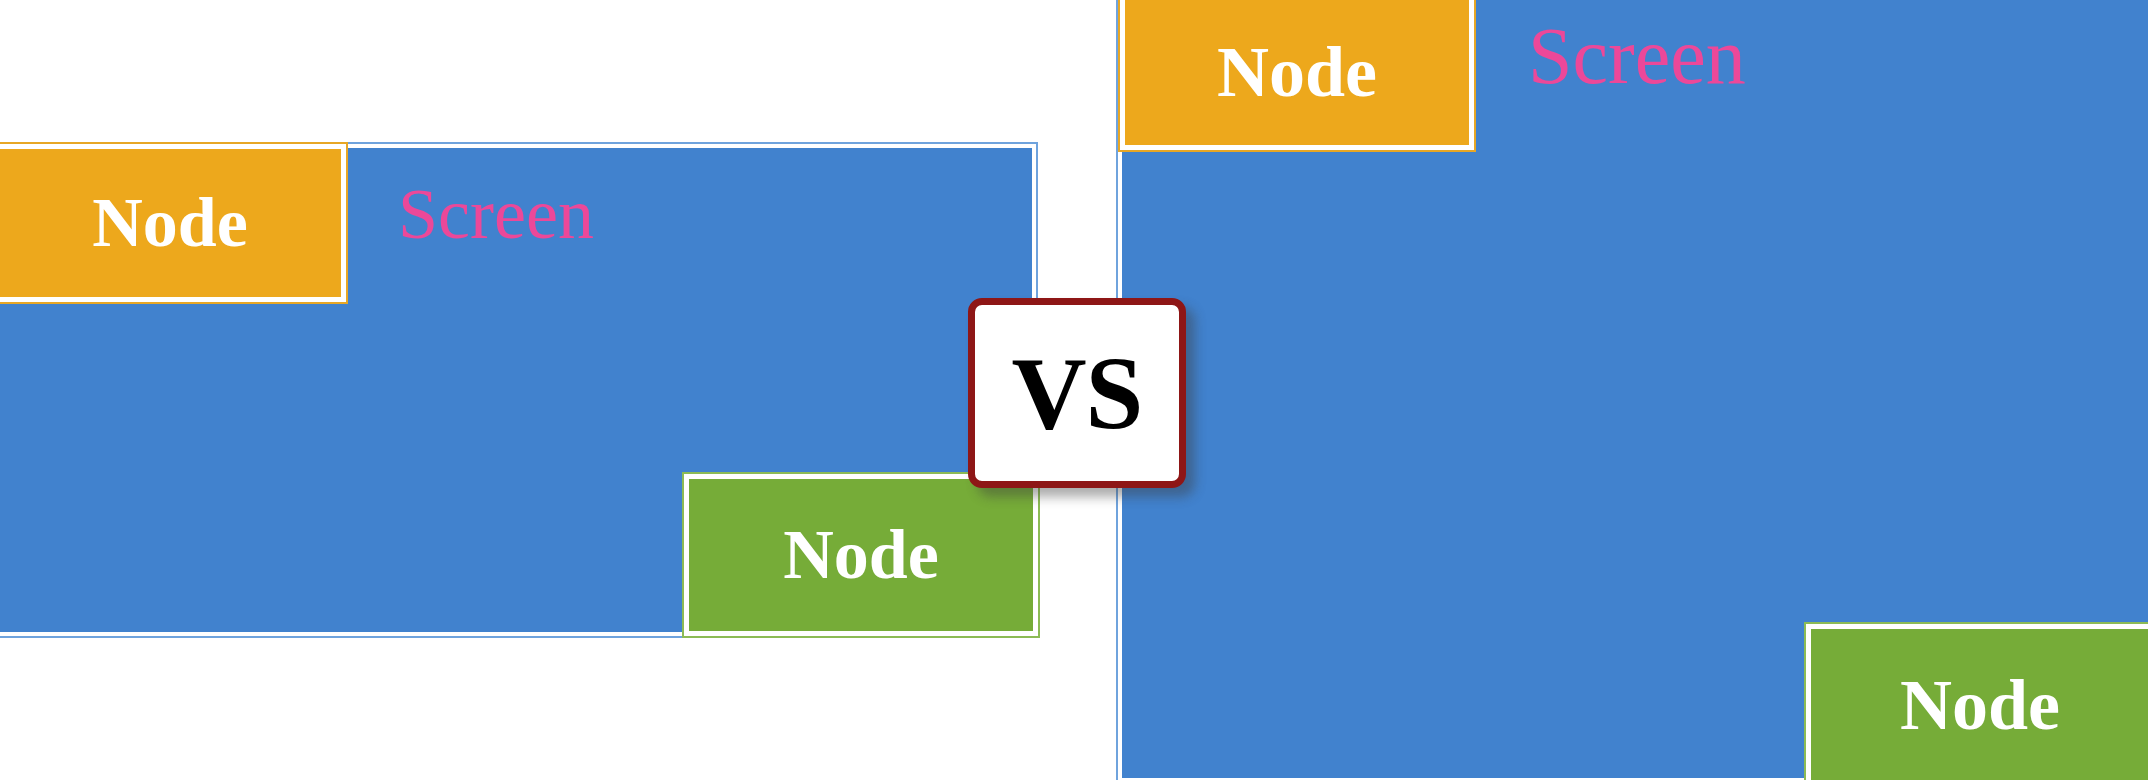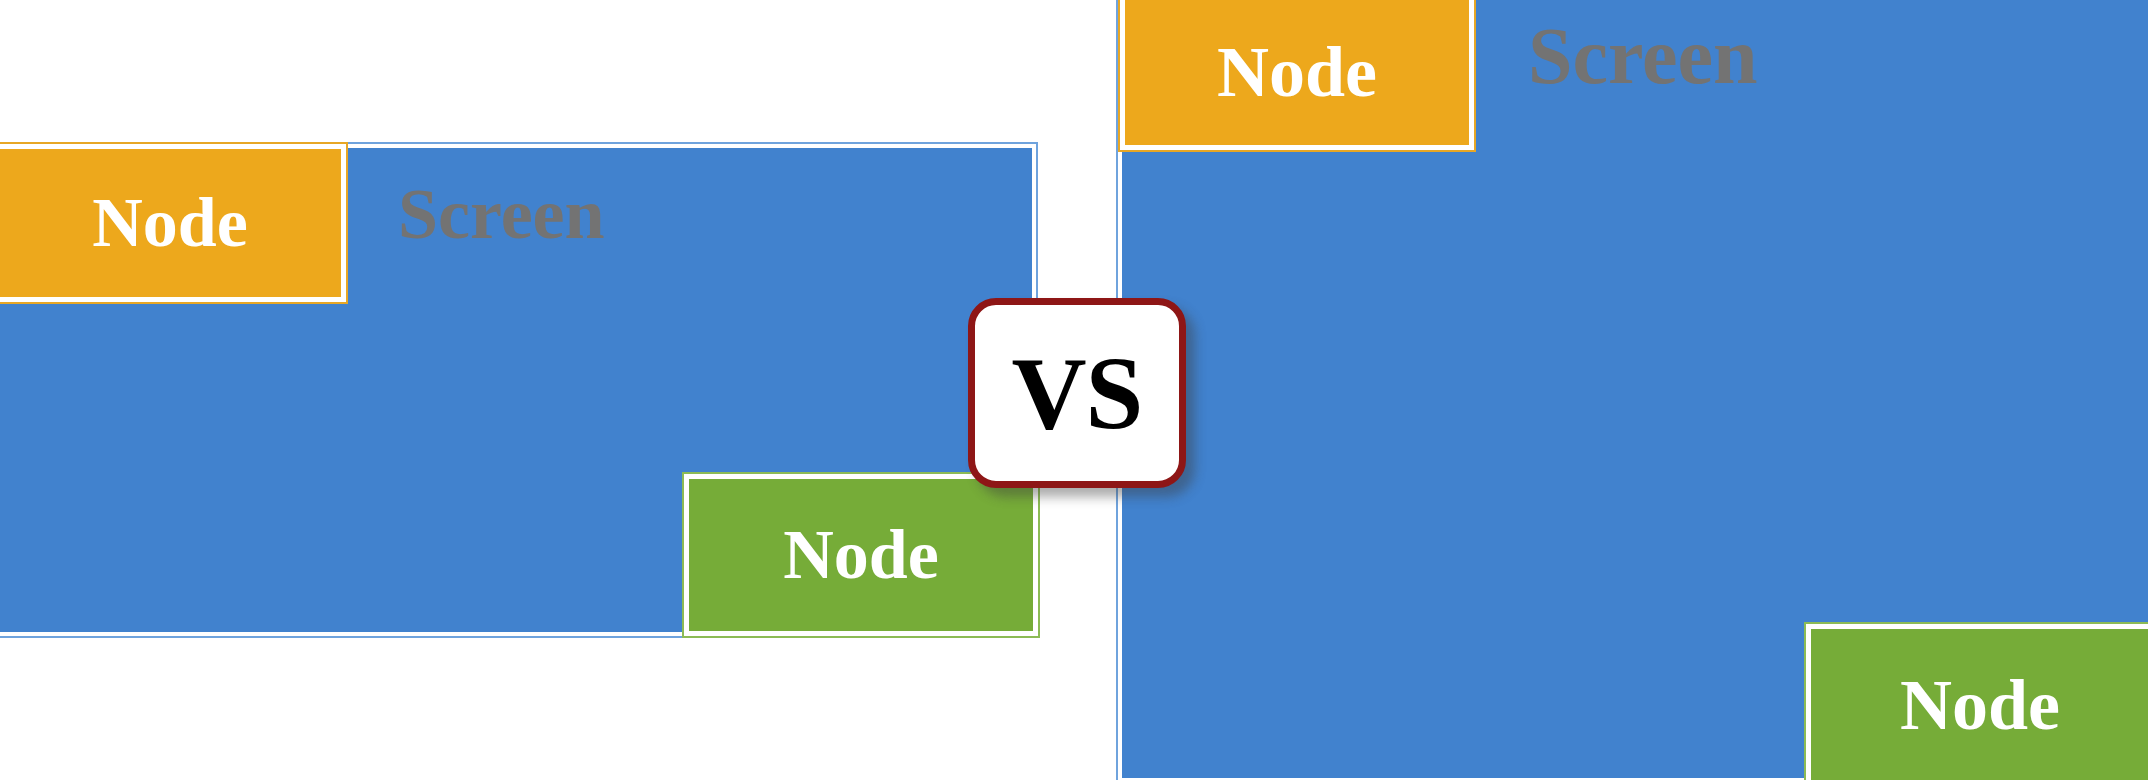--- a/index.html
+++ b/index.html
@@ -29,23 +29,23 @@
   .screen-box {
     position: absolute;
     box-sizing: border-box;
     background: #4182ce;
     border: 4px solid #ffffff;
     outline: 2px solid #6fa3dd;
     outline-offset: 0px;
   }
   .screen-label {
     position: absolute;
-    color: #737373;
+    color: #ec4899;
     font-family: "Liberation Serif", "DejaVu Serif", serif;
-    font-weight: 700;
+    font-weight: 400;
     line-height: 1;
     white-space: nowrap;
   }
 
   
   .node-box-orange {
     position: absolute;
     box-sizing: border-box;
     background: #eda81c;
     border: 5px solid #ffffff;
@@ -72,21 +72,21 @@
     line-height: 1;
     white-space: nowrap;
   }
 
   
   .vs-badge {
     position: absolute;
     box-sizing: border-box;
     background: #ffffff;
     border: 7px solid #8e1616;
-    border-radius: 28px;
+    border-radius: 14px;
     display: flex;
     align-items: center;
     justify-content: center;
     box-shadow: 9px 9px 11px rgba(60, 60, 60, 0.42);
     z-index: 50;
   }
   .vs-label {
     font-family: "Liberation Serif", "DejaVu Serif", serif;
     font-weight: 700;
     color: #000000;

